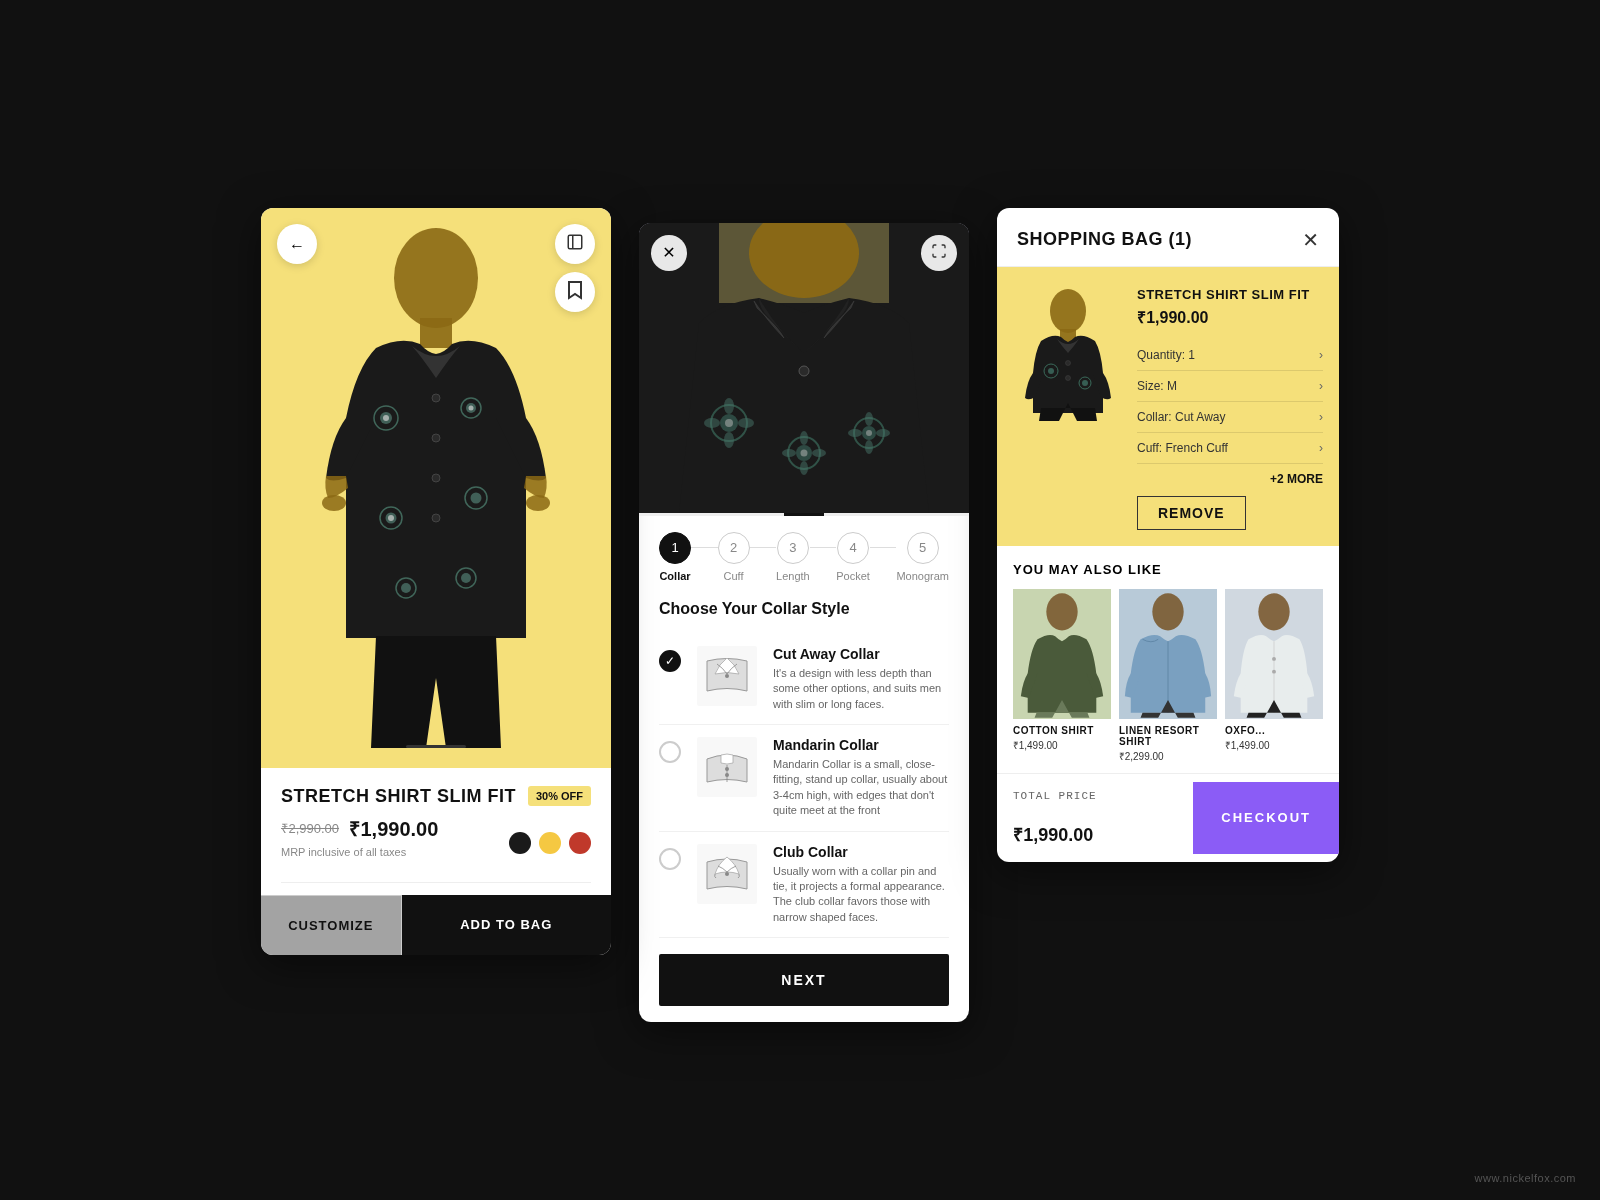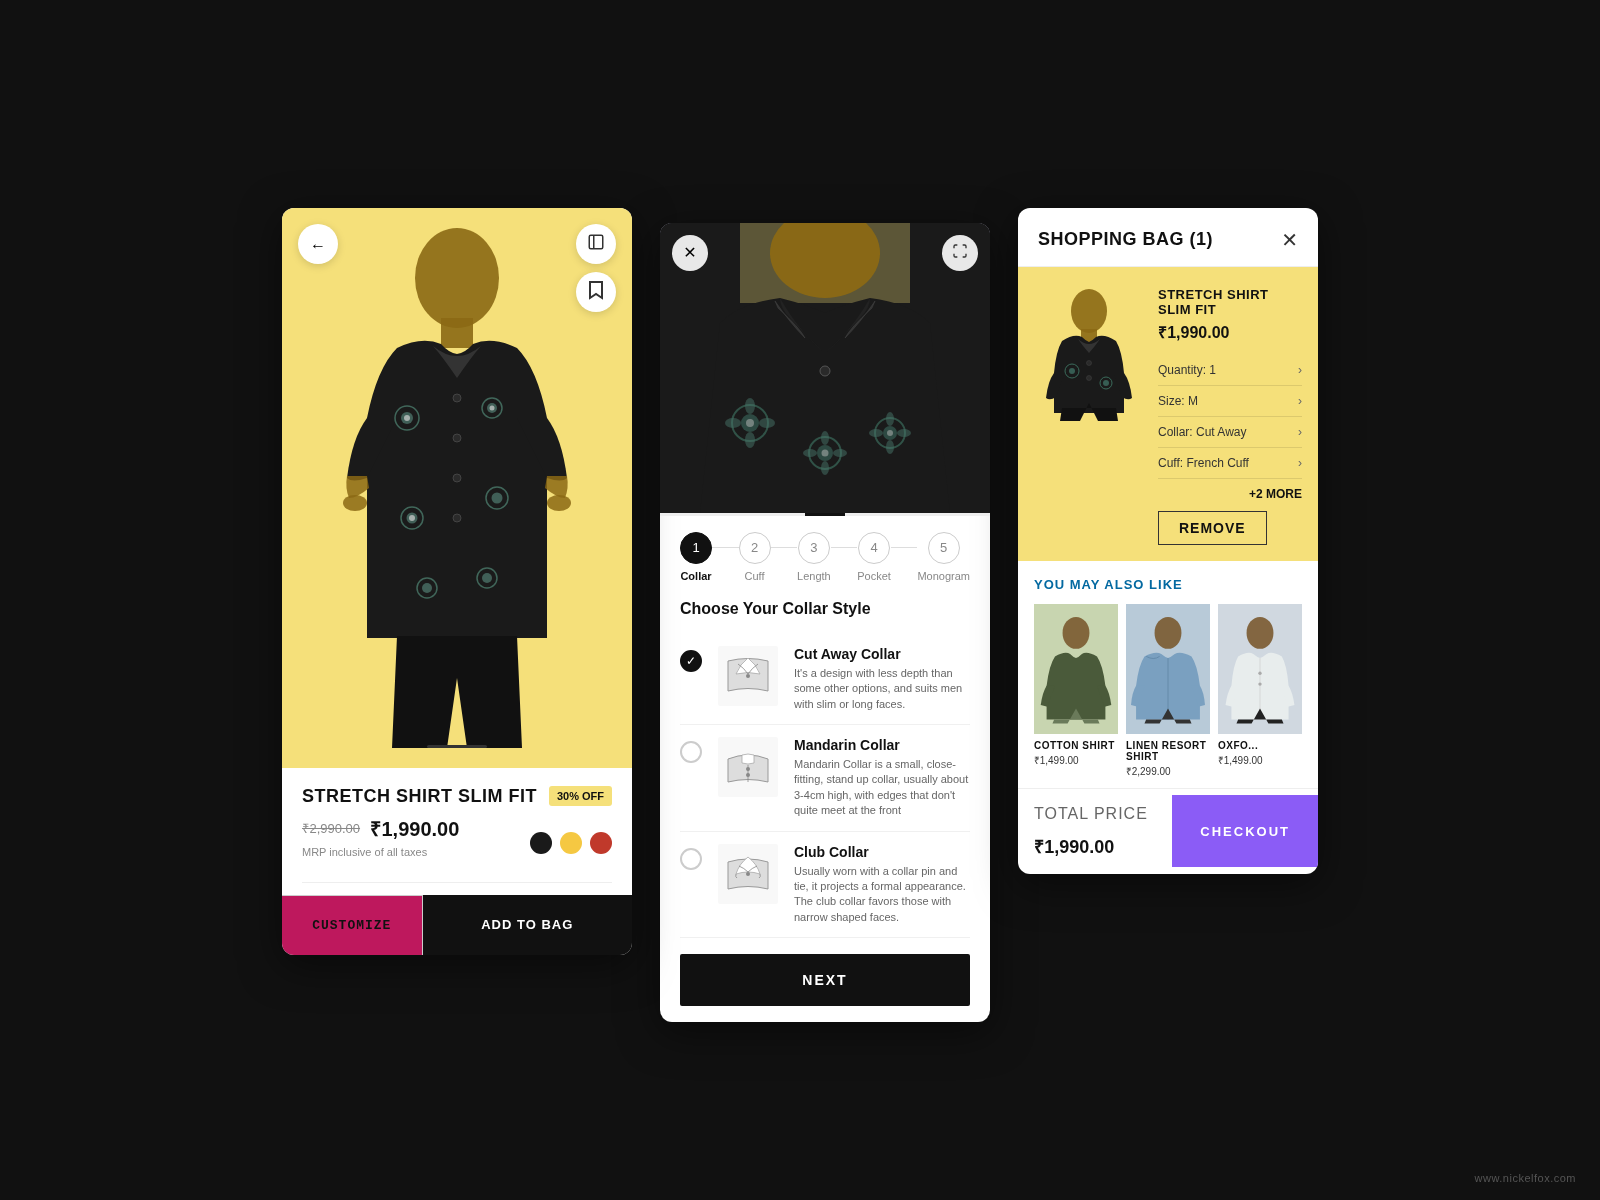--- a/index.html
+++ b/index.html
@@ -142,30 +142,29 @@
 
     .divider { height: 1px; background: #eee; margin: 14px 0 0; }
 
     .screen1-actions {
       display: flex;
       height: 60px;
     }
 
     .btn-customize {
       flex: 1;
-      background: #be185d;
+      background: #a3a3a3;
       border: 1px solid #ccc;
       border-left: none;
       border-bottom: none;
       font-size: 13px;
       font-weight: 700;
       letter-spacing: 1px;
       cursor: pointer;
       color: #111;
-      font-family: Liberation Mono, monospace;
     }
 
     .btn-add-to-bag {
       flex: 1.5;
       background: #111;
       color: #fff;
       border: none;
       font-size: 13px;
       font-weight: 700;
       letter-spacing: 1px;
@@ -355,21 +354,21 @@
       padding: 18px;
       font-size: 14px;
       font-weight: 700;
       letter-spacing: 2px;
       cursor: pointer;
       border-radius: 2px;
     }
 
     
     .screen3 {
-      width: 300px;
+      width: 342px;
       background: #fff;
       border-radius: 12px;
       overflow: hidden;
       box-shadow: 0 10px 40px rgba(0,0,0,0.5);
     }
 
     .bag-header {
       display: flex;
       justify-content: space-between;
       align-items: center;
@@ -464,21 +463,21 @@
       color: #111;
     }
 
     .you-may-like {
       padding: 16px 16px 0;
     }
 
     .you-may-like-title {
       font-size: 13px;
       font-weight: 800;
-      color: #0369a1;
+      color: #000000;
       letter-spacing: 1px;
       margin-bottom: 12px;
     }
 
     .like-products {
       display: flex;
       gap: 8px;
       overflow: hidden;
     }
 
@@ -514,24 +513,25 @@
       margin-top: 10px;
       border-top: 1px solid #eee;
     }
 
     .total-section {
       padding: 16px;
       flex: 1;
     }
 
     .total-label {
-      font-size: 16px;
+      font-size: 11px;
       color: #666;
       letter-spacing: 1px;
-      margin-bottom: 11px;
+      margin-bottom: 20px;
+      font-family: Liberation Mono, monospace;
     }
 
     .total-price {
       font-size: 18px;
       font-weight: 700;
       color: #111;
     }
 
     .btn-checkout {
       background: #8b5cf6;

